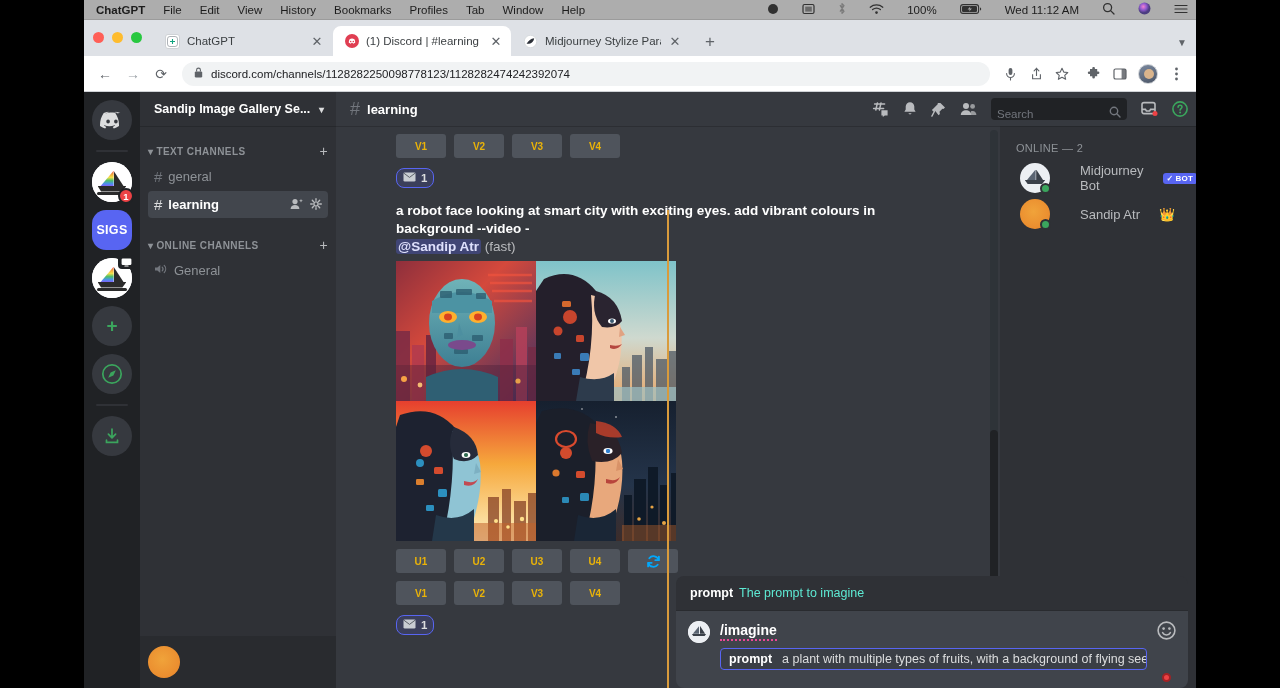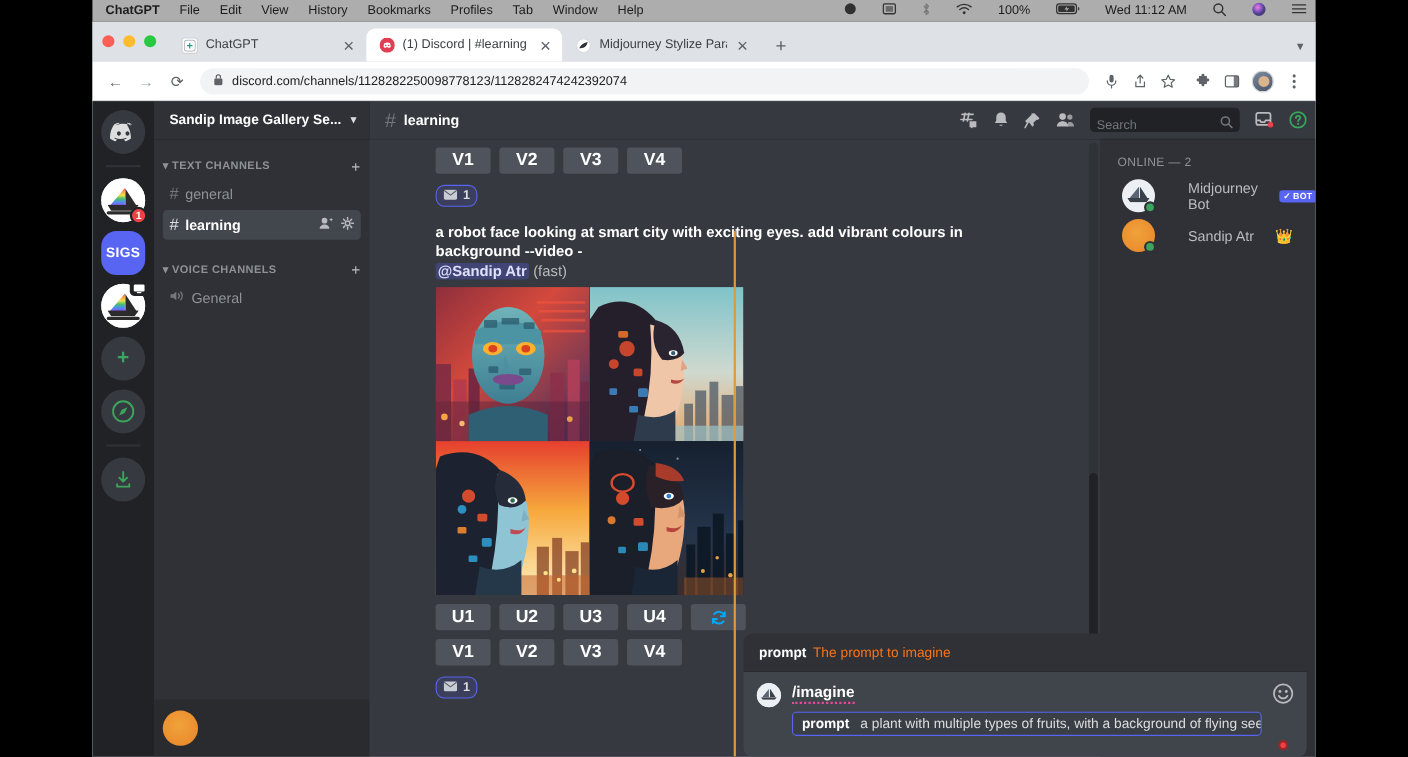--- a/index.html
+++ b/index.html
@@ -158,21 +158,21 @@
   .m-av .status { position: absolute; right: -1px; bottom: -1px; width: 11px; height: 11px;
                   border-radius: 50%; background: #3ba55d; border: 2.5px solid #2f3136; }
   .m-name { color: #b9bbbe; font-size: 13px; display: flex; align-items: center; gap: 19px; font-weight: 500; margin-left: 20px; }
   .bot-badge { background: #5865f2; color: #fff; font-size: 8px; font-weight: bold;
                padding: 1px 4px; border-radius: 3px; letter-spacing: .2px;
                display: inline-flex; align-items: center; gap: 2px; }
 
   
   .mj-btnrow { display: flex; gap: 8px; margin: 8px 0 0 52px; }
   .mj-btn { width: 50px; height: 24px; background: #4f545c; border-radius: 3px;
-            color: #ffffff; font-size: 16px; font-weight: 600; display: flex;
+            color: #eab308; font-size: 10px; font-weight: 600; display: flex;
             align-items: center; justify-content: center; }
   .mj-btn.refresh { background: #4f545c; color: #00a8fc; font-size: 13px; }
   .reaction { margin: 10px 0 0 52px; display: inline-flex; align-items: center; gap: 5px;
               background: rgba(88,101,242,.16); border: 1px solid #5865f2;
               border-radius: 8px; padding: 2px 6px; height: 20px;
               color: #dcddde; font-size: 11.5px; font-weight: 600; }
   .prompt-line { margin: 14px 0 6px 52px; color: #fff; font-size: 13.5px;
                  font-weight: bold; line-height: 1.32; max-width: 560px; }
   .mention { color: #dee0fc; background: rgba(88,101,242,.3); border-radius: 3px; padding: 0 2px; }
   .fastnote { color: #b9bbbe; font-weight: normal; }
@@ -188,21 +188,21 @@
   #msg-scroll { position: absolute; right: 2px; top: 4px; width: 8px; bottom: 4px; }
   #msg-scroll .track { position: absolute; inset: 0; background: #2e3338; border-radius: 4px; }
   #msg-scroll .thumb { position: absolute; left: 0; width: 8px; top: 300px; height: 170px;
                        background: #202225; border-radius: 4px; }
 
   
   #composer-area { position: absolute; left: 340px; right: 8px; bottom: 0; z-index: 30; }
   #cmd-hint { background: #2f3136; border-radius: 8px 8px 0 0; padding: 10px 14px;
               color: #dcddde; font-size: 12.5px; border-bottom: 1px solid #292b2f; }
   #cmd-hint b { color: #fff; }
-  #cmd-hint span { color: #f97316; margin-left: 6px; }
+  #cmd-hint span { color: #5eead4; margin-left: 6px; }
   #composer { background: #40444b; border-radius: 0 0 8px 8px; padding: 10px 12px 6px 12px;
               display: flex; align-items: flex-start; gap: 10px; min-height: 62px; }
   .cmd-av { width: 22px; height: 22px; border-radius: 50%; background: #f2f3f5; flex: 0 0 22px; overflow:hidden; position:relative; }
   .cmd-body { flex: 1; min-width: 0; }
   .slash { color: #fff; font-size: 14px; font-weight: 600; border-bottom: 2px dotted #ec4899;
            display: inline-block; padding-bottom: 1px; }
   .argbox { margin-top: 7px; border: 1px solid #5865f2; border-radius: 4px;
             background: #3a3e45; padding: 3px 8px; display: flex; gap: 10px;
             font-size: 12.5px; color: #dcddde; white-space: nowrap; overflow: hidden; }
   .argbox .argname { color: #fff; font-weight: bold; }
@@ -512,21 +512,21 @@
                     <circle cx="6" cy="6" r="2.1" fill="none" stroke="#b9bbbe" stroke-width="1.4"></circle>
                     <path d="M6 .7v1.6M6 9.7v1.6M.7 6h1.6M9.7 6h1.6M2.3 2.3l1.1 1.1M8.6 8.6l1.1 1.1M9.7 2.3 8.6 3.4M3.4 8.6l-1.1 1.1" stroke="#b9bbbe" stroke-width="1.4" stroke-linecap="round"></path>
                   </svg>
               </span>
             </span>
           </div>
 
           <div class="cat" style="margin-top:16px">
             <span class="ctext">
                 <span>▾</span>
-                <span>VOICE CHANNELS</span>
+                <span>ONLINE CHANNELS</span>
               </span>
             <span class="plus">+</span>
           </div>
 
           <div class="chan">
             <span class="speaker">
               <svg width="14" height="12" viewBox="0 0 14 12">
                   <path d="M1 4.4h2.4L6.3 2v8L3.4 7.6H1z" fill="#72767d"></path>
                   <path d="M8.2 4.1a2.8 2.8 0 0 1 0 3.8M10.2 2.4a5.2 5.2 0 0 1 0 7.2" stroke="#72767d" stroke-width="1.2" fill="none" stroke-linecap="round"></path>
                 </svg>

